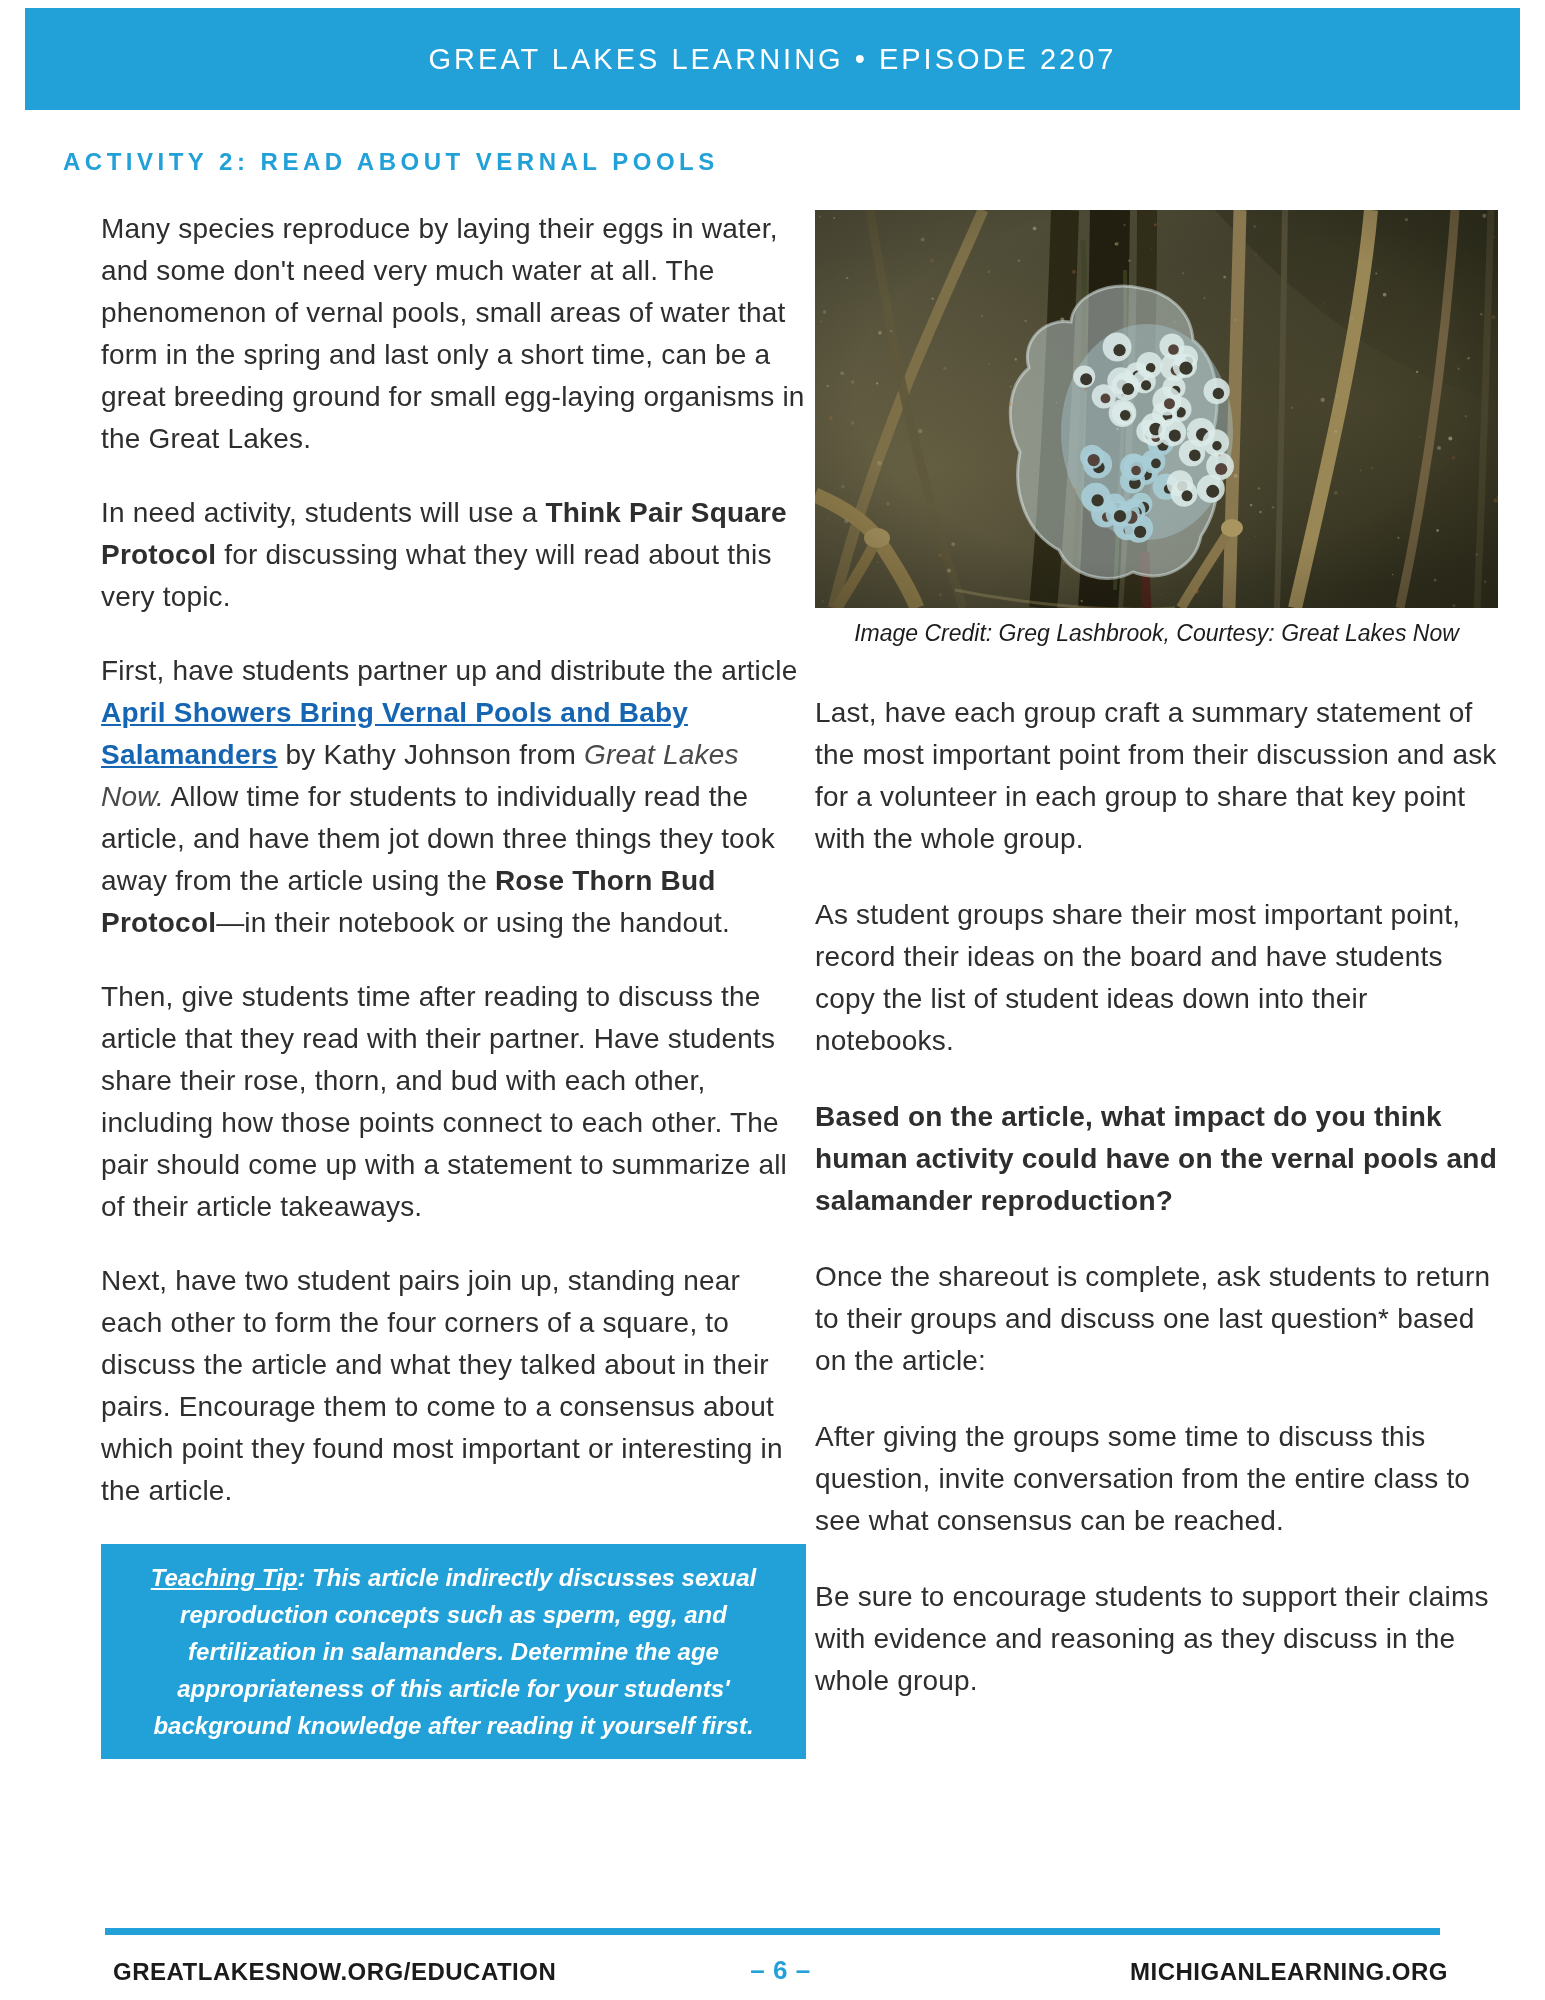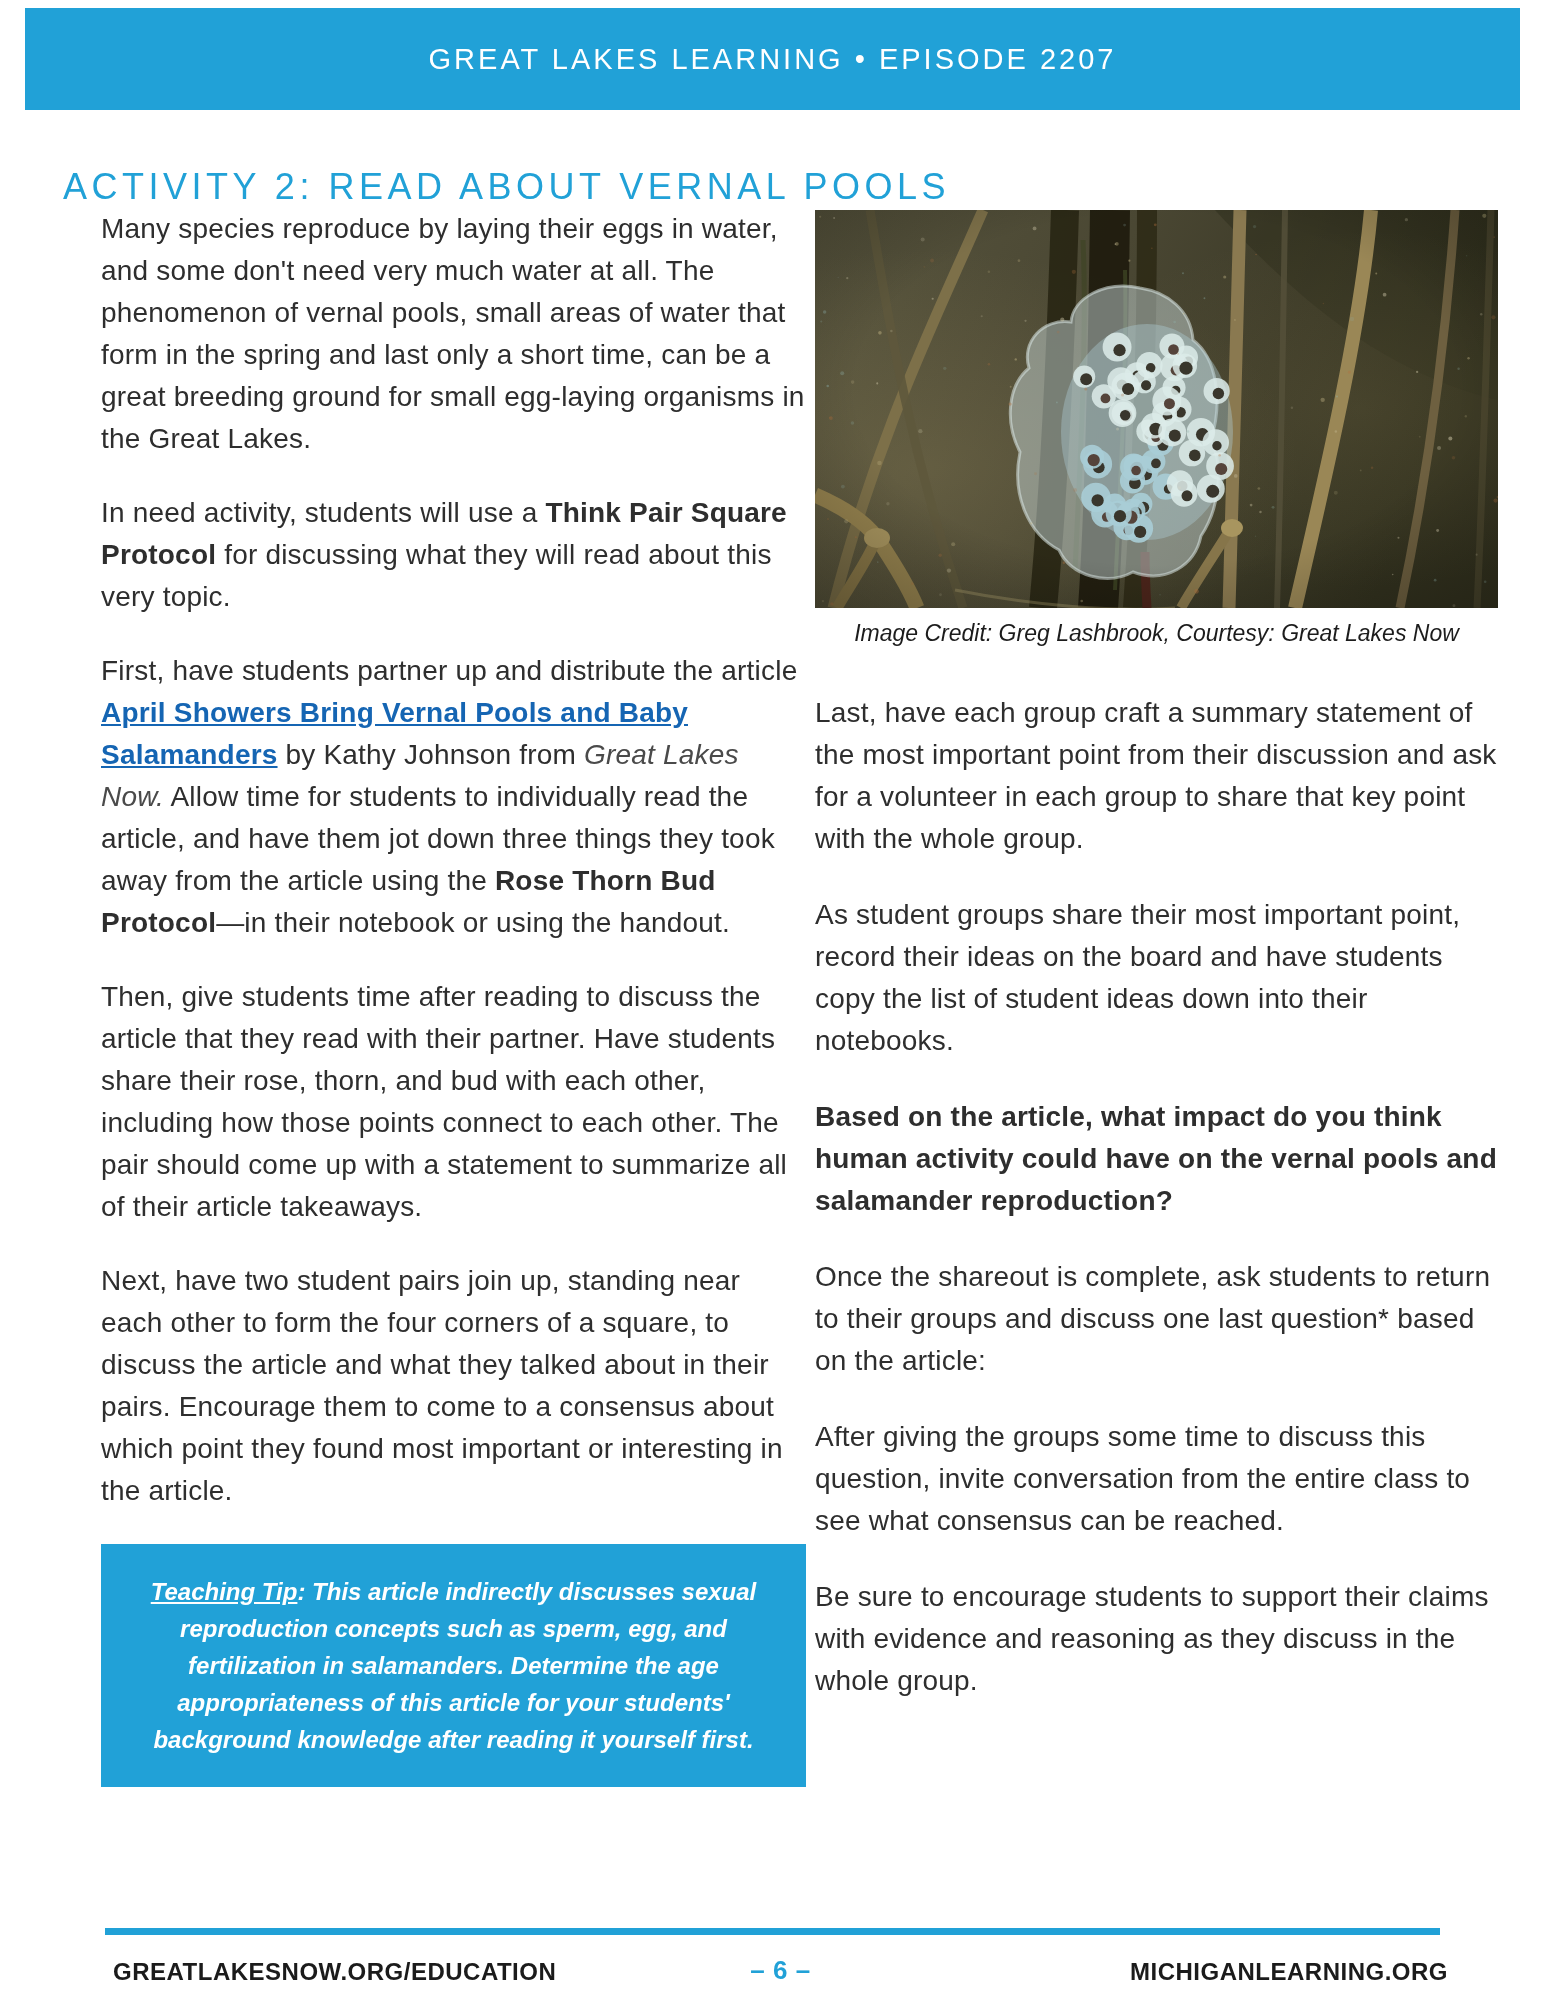--- a/index.html
+++ b/index.html
@@ -15,22 +15,22 @@
     font-family:"Liberation Sans", sans-serif;
     overflow:hidden;
   }
   .banner{
     position:absolute;left:25px;top:8px;width:1495px;height:102px;
     background:var(--accent);
     display:flex;align-items:center;justify-content:center;
     color:#ffffff;font-weight:400;font-size:29px;letter-spacing:3px;
   }
   .title{
-    position:absolute;left:63px;top:142px;
-    color:var(--accent);font-weight:400;font-size:36px;letter-spacing:4.5px;
+    position:absolute;left:63px;top:132px;
+    color:var(--accent);font-weight:700;font-size:24px;letter-spacing:4.5px;
     white-space:nowrap;
   }
   .col-left{position:absolute;left:63px;top:208px;width:705px;margin-left:38px;}
   .col-right{position:absolute;left:815px;top:210px;width:683px;}
   .flow p{
     margin:0 0 32px 0;
     font-size:28px;line-height:42px;color:var(--text);letter-spacing:0.2px;
   }
   .col-right .flow p{margin-bottom:34px;}
   .seg-b{font-weight:700;}
@@ -39,21 +39,21 @@
   a.seg-l{color:var(--link);font-weight:700;text-decoration:underline;}
   .photo{width:683px;height:398px;display:block;background:#44412e;}
   .caption{
     font-family:Liberation Sans, sans-serif;font-style:italic;
     font-size:23px;color:#1c1c1c;text-align:center;
     margin:12px 0 45px 0;
   }
   .tip{
     margin-top:14px;
     background:var(--accent);color:#ffffff;
-    padding:29px 34px;
+    padding:15px 34px;
     font-size:24px;line-height:37px;font-weight:700;font-style:italic;
     text-align:center;
   }
   .footer-rule{
     position:absolute;left:105px;top:1928px;width:1335px;height:7px;
     background:var(--accent);
   }
   .footer{
     position:absolute;left:105px;top:1946px;width:1335px;height:40px;
     display:flex;align-items:flex-end;justify-content:space-between;

